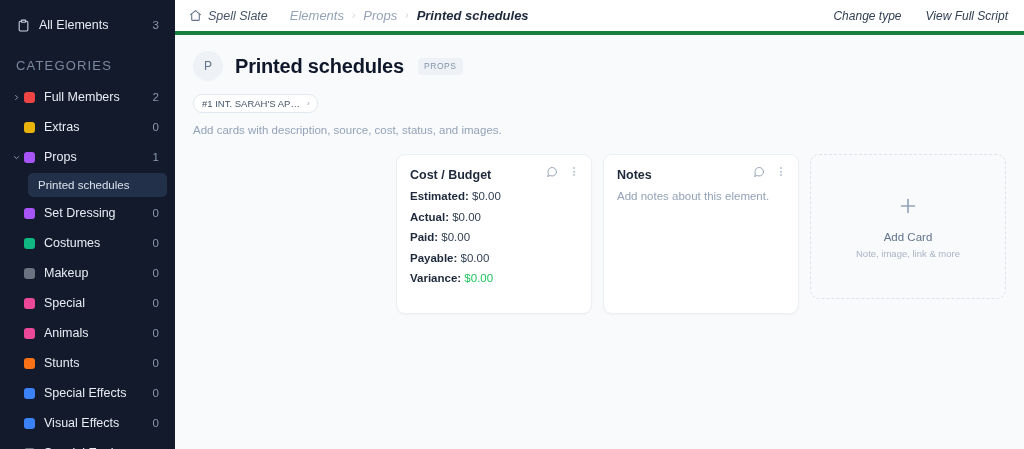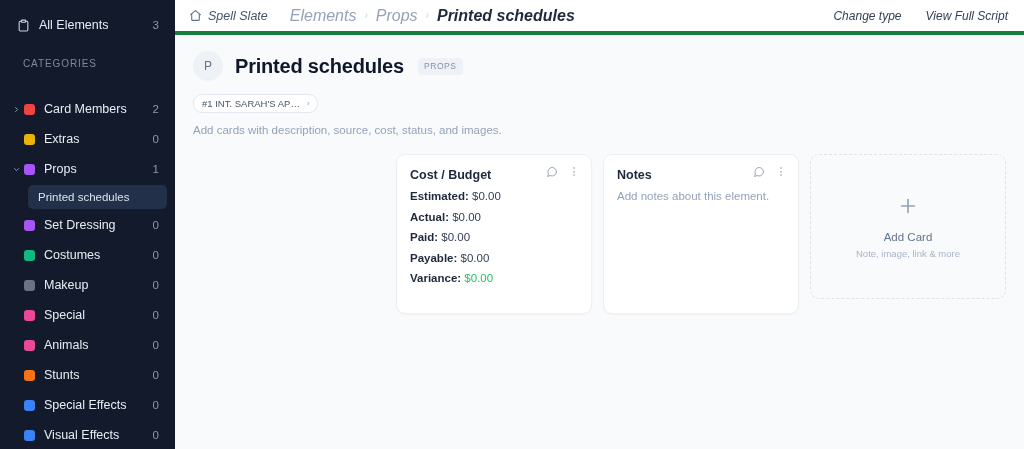--- a/index.html
+++ b/index.html
@@ -56,27 +56,27 @@
     font-size: 12.5px;
     color: #e8edf5;
     flex: 1;
   }
   .all-elements .cnt {
     font-size: 11.5px;
     color: #8c99ad;
   }
 
   .cat-header {
-    font-size: 10px;
+    font-size: 13px;
     letter-spacing: 0.09em;
     color: #7c8aa0;
     text-transform: uppercase;
-    padding: 0 23px;
+    padding: 0 16px;
     margin-top: 18px;
-    margin-bottom: 25px;
+    margin-bottom: 9px;
   }
 
   .cat-row {
     display: flex;
     align-items: center;
     height: 30px;
     padding: 0 16px 0 10px;
     cursor: pointer;
     position: relative;
   }
@@ -156,21 +156,21 @@
     font-size: 12.5px;
     color: #475569;
   }
   .crumbs {
     display: flex;
     align-items: center;
     gap: 8px;
     margin-left: 22px;
   }
   .crumbs .crumb {
-    font-size: 16px;
+    font-size: 13px;
     color: #94a3b8;
     cursor: pointer;
   }
   .crumbs .crumb.current {
     color: #1e293b;
     font-weight: bold;
     cursor: default;
   }
   .crumbs .sep {
     font-size: 10px;
@@ -377,21 +377,21 @@
     <div class="cat-header">CATEGORIES</div>
 
     <div id="cat-list">
         <div class="cat-row">
           <span class="chev">
             <svg width="7" height="7" viewBox="0 0 24 24" fill="none" stroke="currentColor" stroke-width="3.2" stroke-linecap="round" stroke-linejoin="round">
               <polyline points="9 5 16 12 9 19"></polyline>
             </svg>
           </span>
           <span class="swatch" style="background: rgb(239, 68, 68);"></span>
-          <span class="lbl">Card Members</span>
+          <span class="lbl">Full Members</span>
           <span class="cnt">2</span>
         </div>
         <div class="cat-row">
           <span class="chev"></span>
           <span class="swatch" style="background: rgb(234, 179, 8);"></span>
           <span class="lbl">Extras</span>
           <span class="cnt">0</span>
         </div>
         <div class="cat-row">
           <span class="chev">

